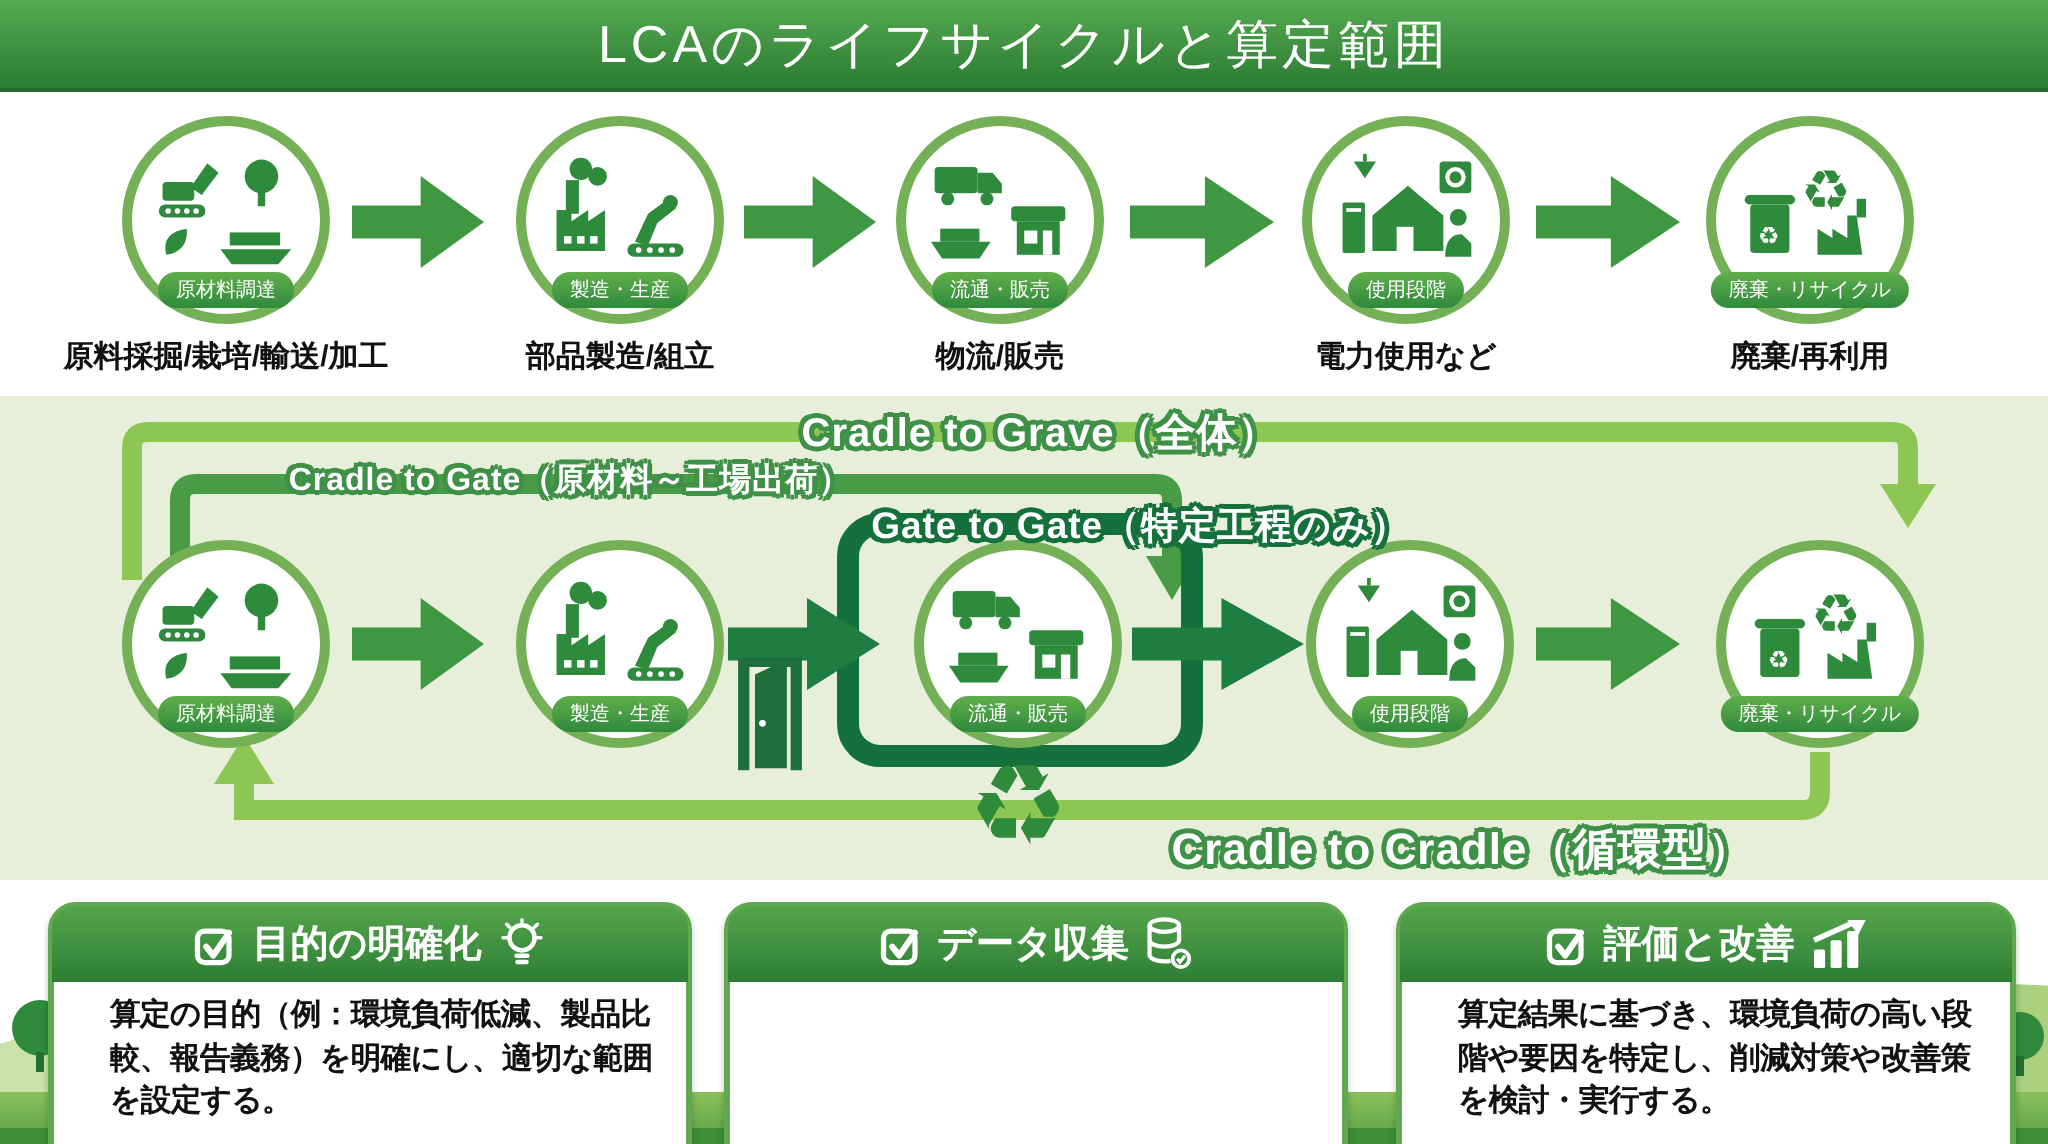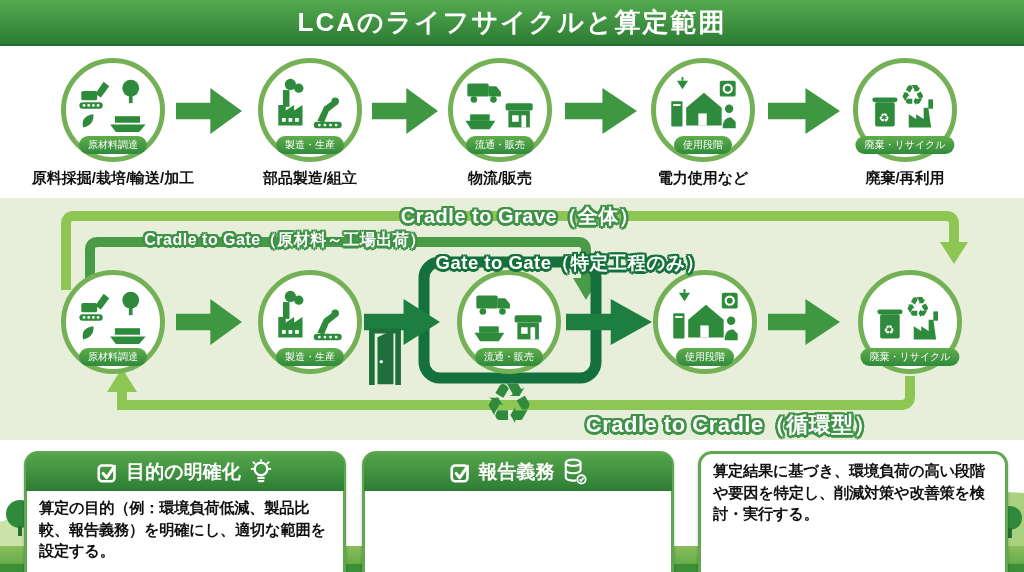--- a/index.html
+++ b/index.html
@@ -6,21 +6,21 @@
   body{
     width:1024px;height:572px;overflow:hidden;position:relative;background:#fff;
     font-family:"Liberation Sans","DejaVu Sans",sans-serif;
   }
   
   .titlebar{
     position:absolute;left:0;top:0;width:1024px;height:46px;
     background:linear-gradient(180deg,#55aa50 0%,var(--accent-dark,#2c7c33) 100%);
     border-bottom:2px solid #246c2d;box-sizing:border-box;
     display:flex;align-items:center;justify-content:center;
-    color:#fff;font-size:26px;font-weight:700;letter-spacing:2px;z-index:5;
+    color:#fff;font-size:26px;font-weight:400;letter-spacing:2px;z-index:5;
   }
   
   .stage{position:absolute;width:104px;height:104px;z-index:2}
   .circle{
     width:104px;height:104px;border-radius:50%;background:#fff;
     border:5px solid #74b156;box-sizing:border-box;position:relative;
     display:flex;align-items:flex-start;justify-content:center;
   }
   .ic{width:74px;height:56px;margin-top:14px}
   .pill{
@@ -71,21 +71,21 @@
     position:absolute;top:451px;height:140px;background:#fff;border:3px solid #5fa850;
     border-radius:14px;box-sizing:border-box;z-index:6;box-shadow:0 2px 3px rgba(0,0,0,.25);
   }
   .card1{left:24px;width:322px}.card2{left:362px;width:312px}.card3{left:698px;width:310px}
   .card-h{
     height:38px;margin:-1px -1px 0 -1px;border-radius:11px 11px 0 0;
     background:linear-gradient(180deg,#55a54c,#2d7e34);
     display:flex;align-items:center;justify-content:center;gap:8px;
     color:#fff;font-size:19px;font-weight:800;
   }
-  .card-b{padding:6px 11px 0 12px;font-size:15.3px;font-weight:700;line-height:1.42;color:#111;letter-spacing:-0.3px}
+  .card-b{padding:6px 11px 0 28px;font-size:15.3px;font-weight:700;line-height:1.42;color:#111;letter-spacing:-0.3px}
   .hic{flex:none}
 </style>
 </head>
 <body>
 
 <div class="titlebar">LCAのライフサイクルと算定範囲</div>
 
 <div class="panel"></div>
 
 <svg class="scopesvg" width="1024" height="242" viewBox="0 0 1024 242">
@@ -366,28 +366,44 @@
   </div>
   <div class="card-b">算定の目的（例：環境負荷低減、製品比較、報告義務）を明確にし、適切な範囲を設定する。</div>
 </div>
 
 <div class="card card2">
   <div class="card-h">
     <svg class="hic" width="21" height="21" viewBox="0 0 24 24">
         <rect x="2" y="4" width="18" height="18" rx="4" fill="none" stroke="#fff" stroke-width="3"></rect>
         <path d="M7 13l4 5 9-13" fill="none" stroke="#fff" stroke-width="3.5" stroke-linecap="round" stroke-linejoin="round"></path>
       </svg>
-    <span>報告義務</span>
+    <span>データ収集</span>
     <svg class="hic" width="24" height="28" viewBox="0 0 26 30">
         <g fill="none" stroke="#fff" stroke-width="2.3">
           <ellipse cx="11" cy="5" rx="8" ry="3.4"></ellipse>
           <path d="M3 5v8c0 1.9 3.6 3.4 8 3.4s8-1.5 8-3.4V5"></path>
           <path d="M3 13v8c0 1.9 3.6 3.4 8 3.4 1.2 0 2.4-.1 3.4-.3"></path>
         </g>
         <circle cx="20" cy="23" r="4.5" fill="none" stroke="#fff" stroke-width="2"></circle>
         <path d="M18 23l1.5 1.8 2.8-3.6" stroke="#fff" stroke-width="1.8" fill="none"></path>
       </svg>
   </div>
 </div>
 
 <div class="card card3">
+  <div class="card-h">
+    <svg class="hic" width="21" height="21" viewBox="0 0 24 24">
+        <rect x="2" y="4" width="18" height="18" rx="4" fill="none" stroke="#fff" stroke-width="3"></rect>
+        <path d="M7 13l4 5 9-13" fill="none" stroke="#fff" stroke-width="3.5" stroke-linecap="round" stroke-linejoin="round"></path>
+      </svg>
+    <span>評価と改善</span>
+    <svg class="hic" width="28" height="24" viewBox="0 0 30 26">
+        <g fill="#fff">
+          <rect x="2" y="16" width="6" height="10" rx="1"></rect>
+          <rect x="11" y="11" width="6" height="15" rx="1"></rect>
+          <rect x="20" y="6" width="6" height="20" rx="1"></rect>
+        </g>
+        <path d="M2 11L22 2" stroke="#fff" stroke-width="3" fill="none"></path>
+        <path fill="#fff" d="M20 0h10l-4 8z"></path>
+      </svg>
+  </div>
   <div class="card-b">算定結果に基づき、環境負荷の高い段階や要因を特定し、削減対策や改善策を検討・実行する。</div>
 </div>
 
 </body></html>

